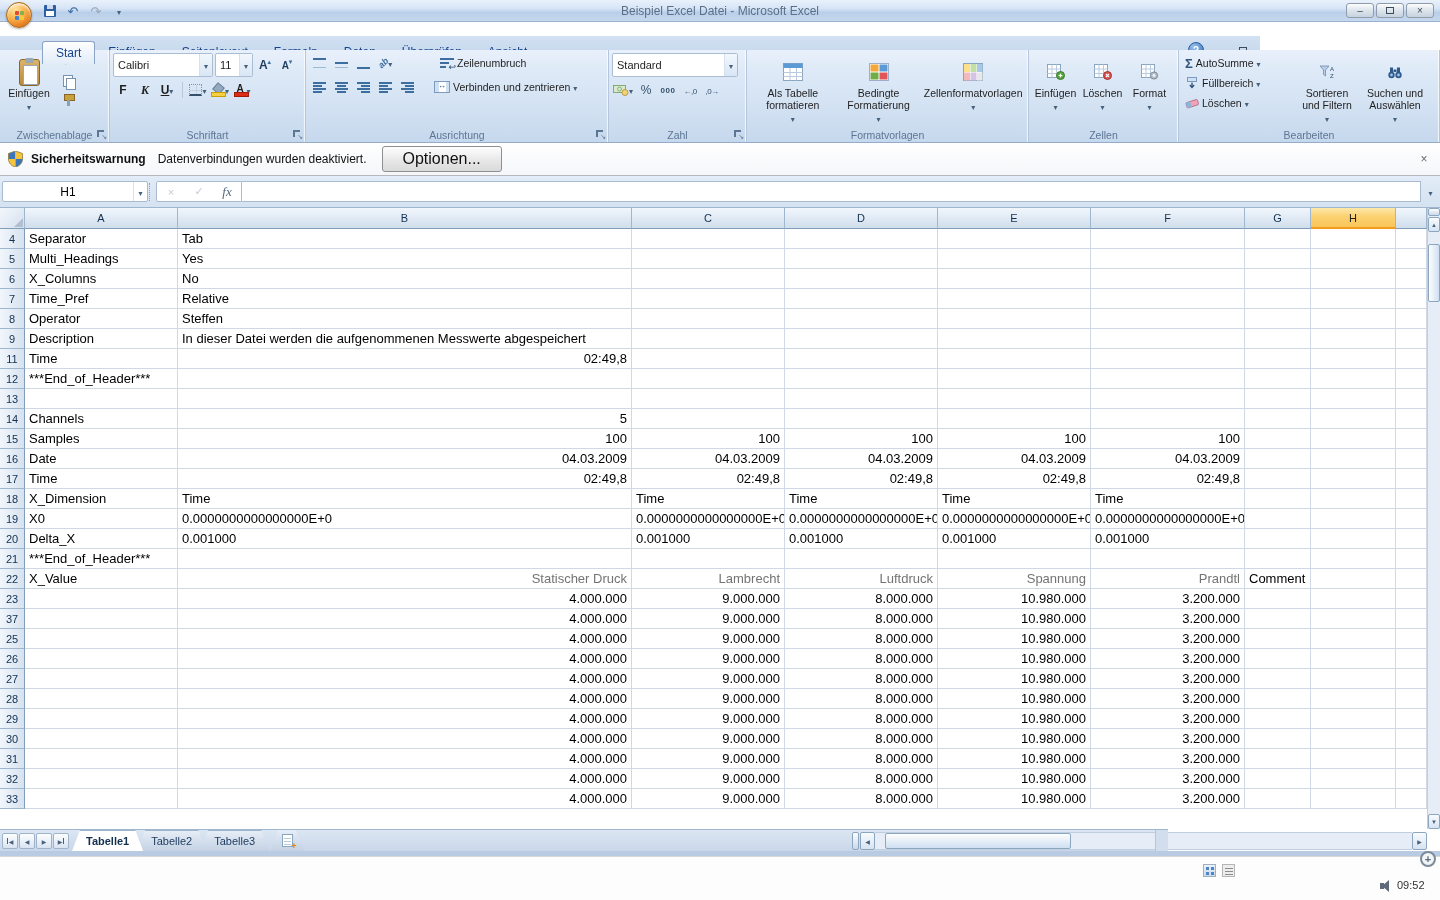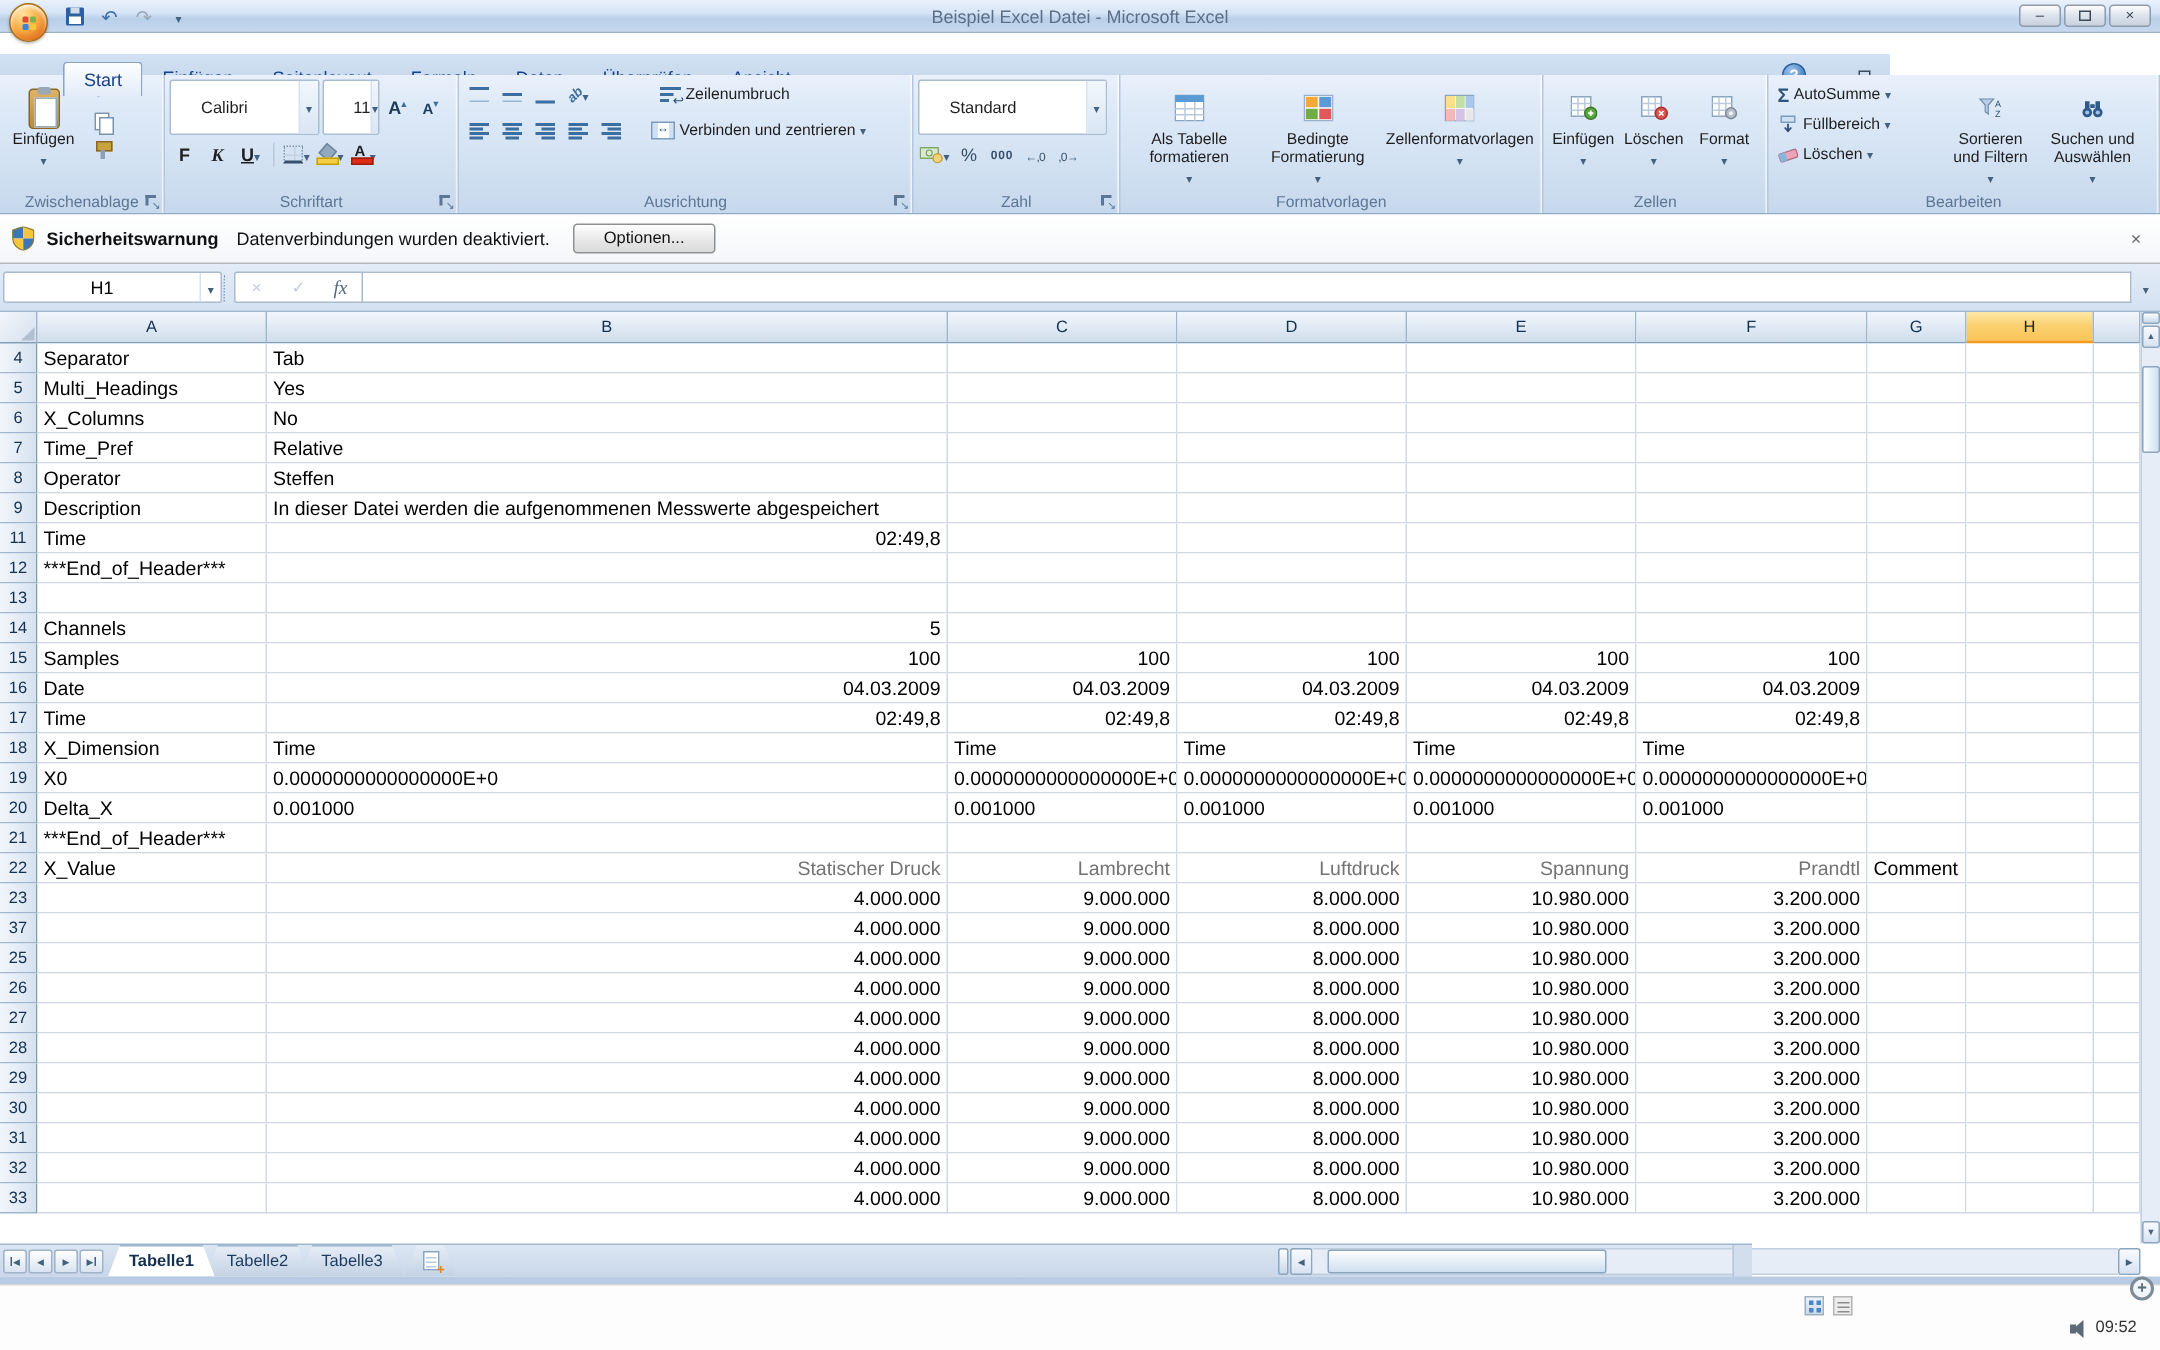--- a/index.html
+++ b/index.html
@@ -53,22 +53,22 @@
   .lau::before { content:""; position:absolute; left:2px; top:2px; width:5px; height:5px;
                  border-left:2px solid #5c7694; border-top:2px solid #5c7694; }
   .lau::after { content:"↘"; position:absolute; right:0; bottom:-1px; font-size:7px; color:#5c7694; }
   .rowflex { display:flex; }
   .rr { display:flex; align-items:center; gap:2px; margin-bottom:4px; }
   .bb { display:flex; flex-direction:column; align-items:center; border-radius:3px; padding:4px 2px 0 2px; height:74px; }
   .bb .bi { height:30px; display:flex; align-items:center; justify-content:center; }
   .bb .bl { font-size:10.5px; color:#1e1e1e; text-align:center; line-height:12px; }
   .sb { min-width:20px; height:18px; display:flex; align-items:center; justify-content:center; border-radius:2px; padding:0 1px; }
   .scol { display:flex; flex-direction:column; gap:1px; margin-left:4px; }
-  .combo { height:37px; background:#fff; border:1px solid #abbdd3; border-radius:2px; display:flex; align-items:center;
-           font-size:11px; padding-left:20px; color:#1e1e1e;justify-content:flex-end; }
+  .combo { height:24px; background:#fff; border:1px solid #abbdd3; border-radius:2px; display:flex; align-items:center;
+           font-size:11px; padding-left:4px; color:#1e1e1e;justify-content:flex-end; }
   .combo .cdd { margin-left:auto; width:13px; height:100%; border-left:1px solid #d7e1ee;
                 background:linear-gradient(#f2f7fc,#d9e6f5); display:flex; align-items:center; justify-content:center; }
   .vsep { width:1px; height:16px; background:#b9c9dc; margin:0 3px; }
   .mbtn { display:flex; align-items:center; gap:3px; height:20px; padding:0 3px; font-size:10.5px; border-radius:2px; }
 
   
   .ic-clip { width:21px; height:27px; background:linear-gradient(#dcb468,#b98a3e); border:1px solid #8a6526; border-radius:3px; position:relative; }
   .ic-clip::before { content:""; position:absolute; left:5px; top:-2px; width:9px; height:5px; background:#9aa7b5; border-radius:2px; }
   .ic-clip::after { content:""; position:absolute; left:3px; top:5px; width:13px; height:18px; background:#fff; border:1px solid #9aa7b5; }
   .g-sciss { color:#5b7da0; font-size:12px; line-height:1; }
@@ -116,21 +116,21 @@
   .ic-dec2::before { content:",0→"; font-size:8px; color:#35506b; letter-spacing:-.5px; }
   .t-000 { font-size:8px; font-weight:bold; color:#35506b; letter-spacing:.5px; }
   .t-pct { font-size:12px; color:#35506b; }
   .g-sigma { font-size:13px; font-weight:bold; color:#31557f; line-height:1; }
 
   
   .mb { position:absolute; top:143px; left:0; width:1440px; height:33px; background:linear-gradient(#ffffff,#f4f6f9);
         border-bottom:1px solid #b7b7b7; display:flex; align-items:center; padding-left:8px; }
   .mtitle { font-weight:bold; margin-left:8px; font-size:12px; color:#111; }
   .mtext { margin-left:12px; font-size:12px; color:#111; }
-  .mbtnopt { margin-left:15px; font-size:11px; padding:3px 20px; border:1px solid #8e8f8f; border-radius:3px;
+  .mbtnopt { margin-left:15px; font-size:16px; padding:3px 20px; border:1px solid #8e8f8f; border-radius:3px;
              background:linear-gradient(#fefefe,#e6e6e6 60%,#dadada); color:#111; }
   .mclose { position:absolute; right:8px; top:8px; width:16px; height:16px; text-align:center; color:#6a6a6a; font-size:12px; line-height:16px; }
 
   
   .fb { position:absolute; top:176px; left:0; width:1440px; height:32px;
         background:linear-gradient(#e3ecf8,#d4e2f1); border-bottom:1px solid #9eb6ce; display:flex; align-items:center; padding:0 2px; }
   .namebox { width:146px; height:21px; background:#fff; border:1px solid #aabbd0; border-radius:2px; display:flex; align-items:center; }
   .namebox .nbv { flex:1; text-align:center; font-size:12px; color:#000; }
   .namebox .ndd { width:14px; height:100%; border-left:1px solid #d7e1ee; display:flex; align-items:center; justify-content:center; }
   .fdots { width:6px; height:18px; margin:0 1px; border-left:1px dotted #8ba2bd; }

